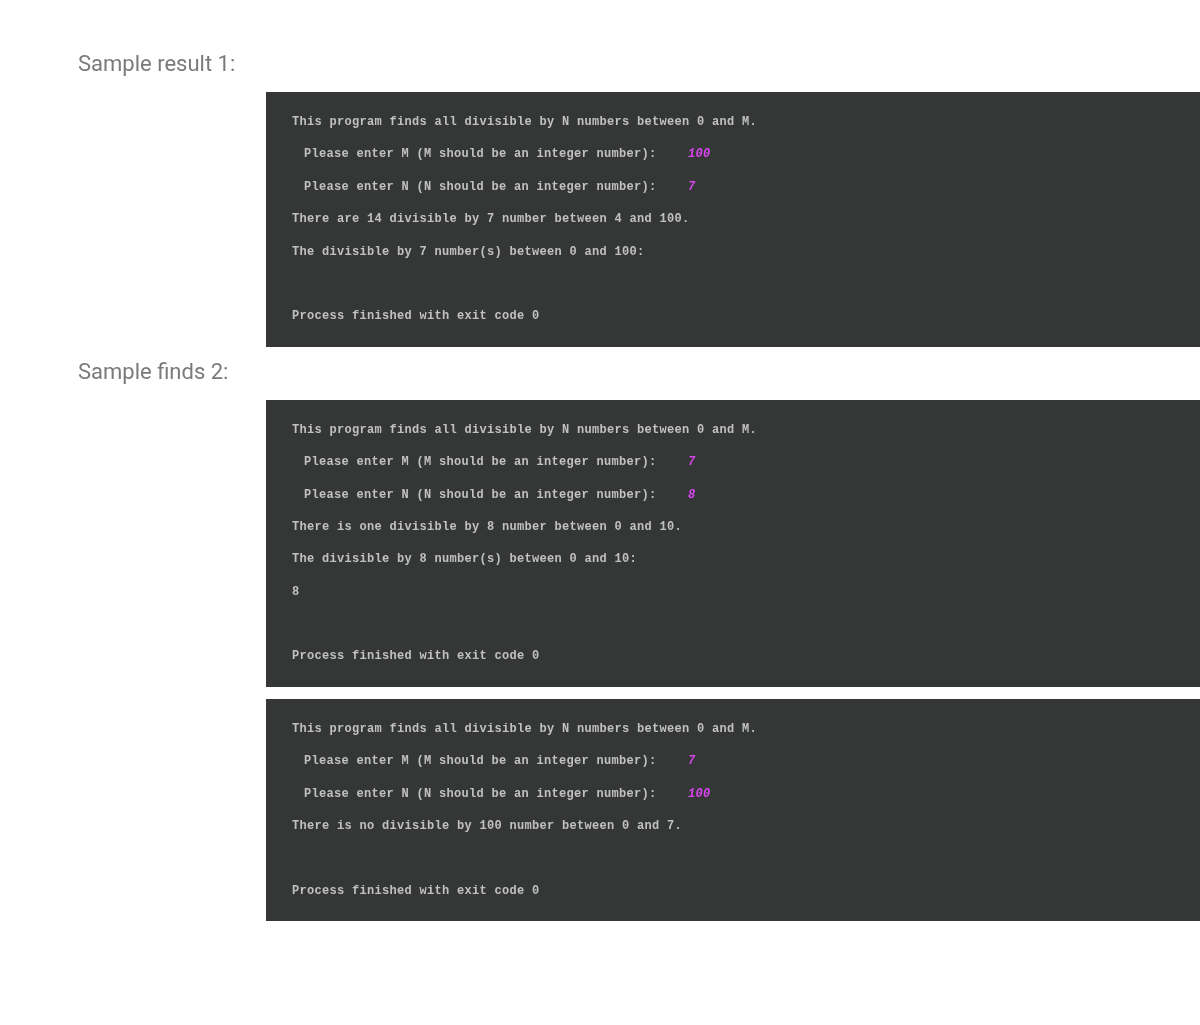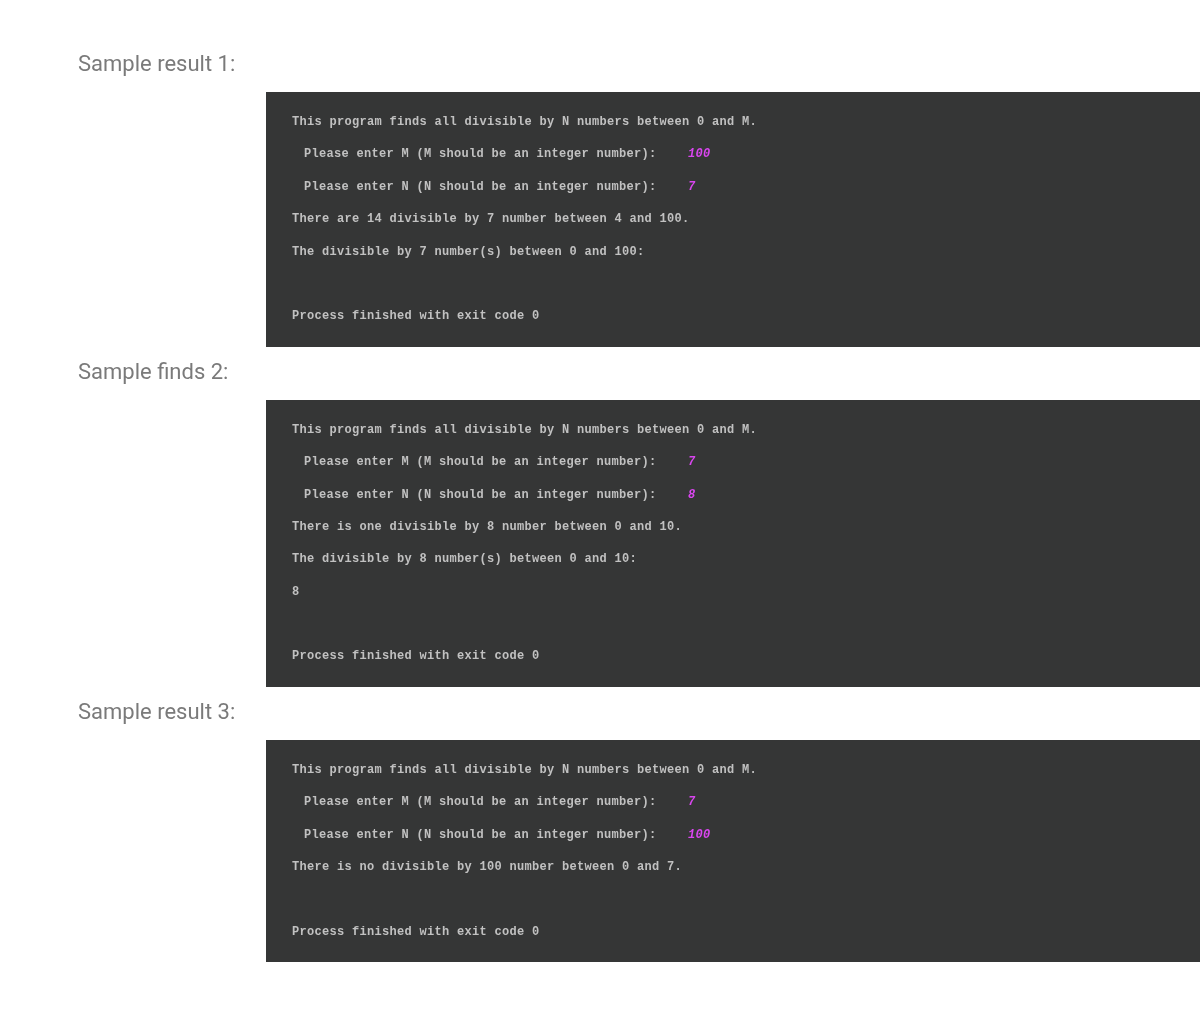--- a/index.html
+++ b/index.html
@@ -69,21 +69,20 @@
     <div class="term-line"><span>Please enter N (N should be an integer number): </span><span class="term-input">8</span></div>
     <div class="term-line">There is one divisible by 8 number between 0 and 10.</div>
     <div class="term-line">The divisible by 8 number(s) between 0 and 10:</div>
     <div class="term-line">8</div>
     <div class="term-blank"></div>
     <div class="term-line">Process finished with exit code 0</div>
   </div>
 </div>
 
 <div class="sample-section">
-  <div class="sample-label">Sample result 3:</div>
   <div class="terminal">
     <div class="term-line">This program finds all divisible by N numbers between 0 and M.</div>
     <div class="term-line"><span>Please enter M (M should be an integer number): </span><span class="term-input">7</span></div>
     <div class="term-line"><span>Please enter N (N should be an integer number): </span><span class="term-input">100</span></div>
     <div class="term-line">There is no divisible by 100 number between 0 and 7.</div>
     <div class="term-blank"></div>
     <div class="term-line">Process finished with exit code 0</div>
   </div>
 </div>
 

